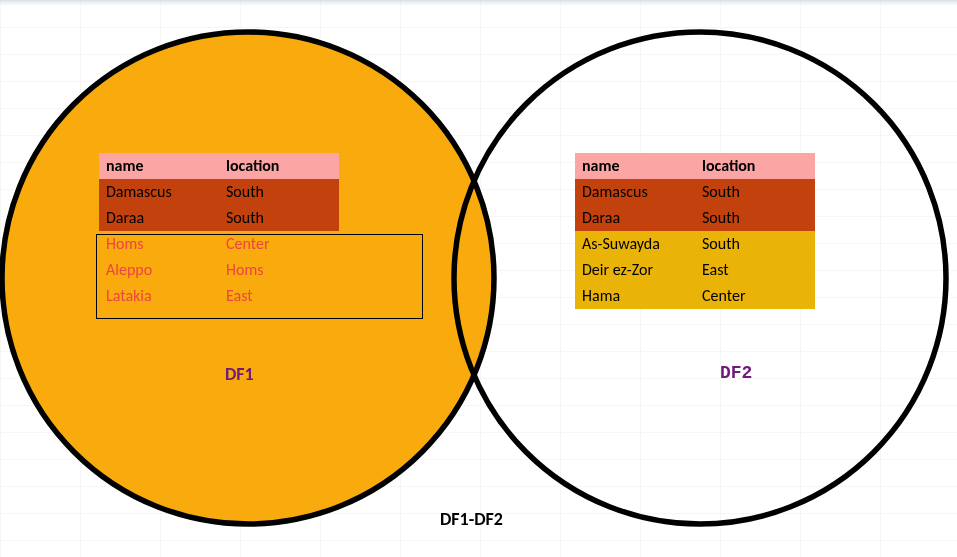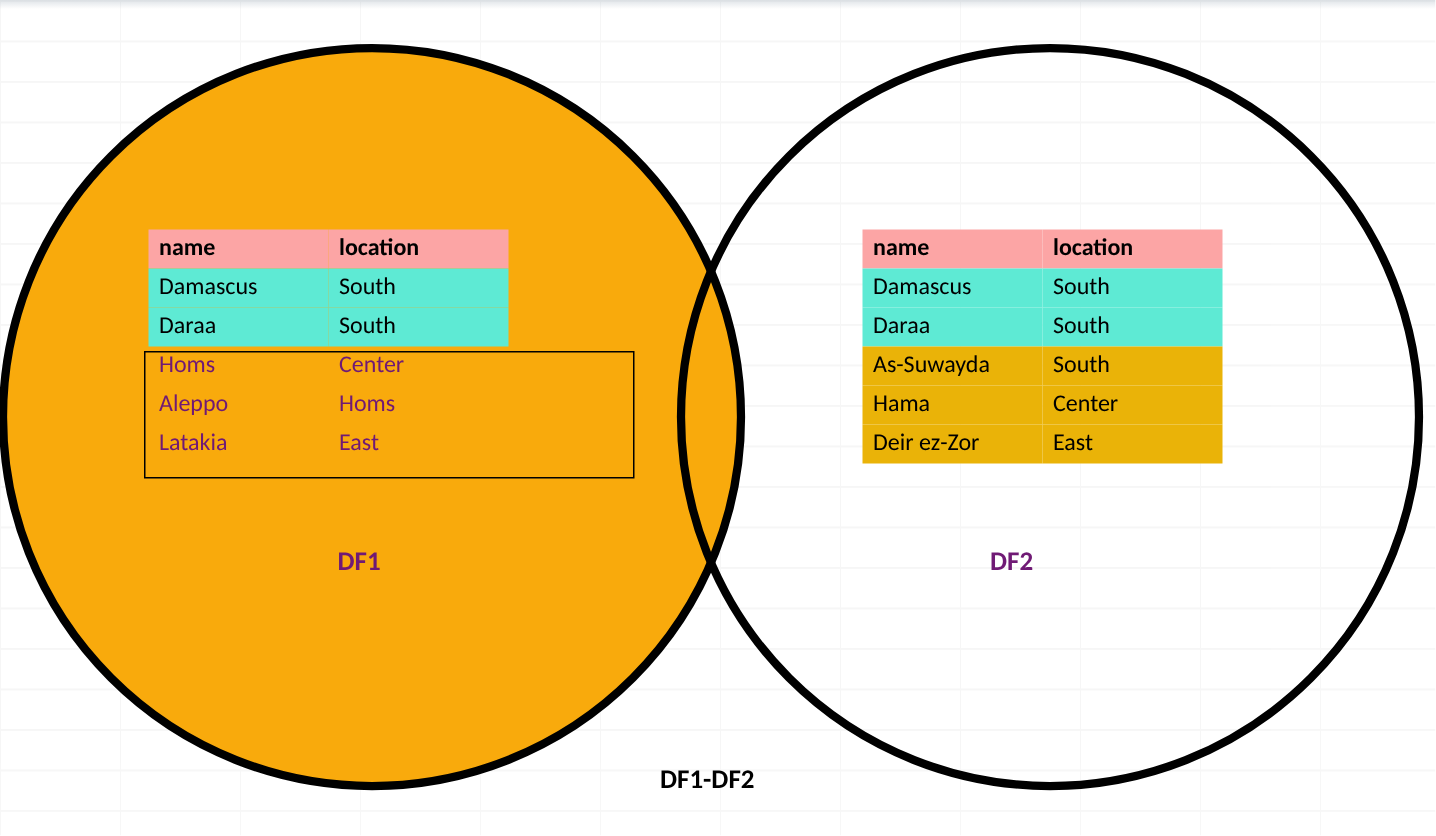--- a/index.html
+++ b/index.html
@@ -53,25 +53,25 @@
     border: 1px solid rgba(0,0,0,0);
     min-width: 120px;
     height: 26px;
   }
   .hdr {
     background: #fca5a5;
     color: #000;
     font-weight: bold;
   }
   .common {
-    background: #5eead4;
+    background: #c2410c;
     color: #000;
   }
   .left-unique {
-    color: #701a75;
+    color: #ef4444;
     margin-top: 21px;
   }
   .right-unique {
     background: #eab308;
     color: #000;
   }
 
   
   .left-tbl td { border-right: 0px solid transparent; }
   .left-unique-box {
@@ -153,25 +153,25 @@
   </tr>
   <tr class="common">
     <td>Daraa</td>
     <td>South</td>
   </tr>
   <tr class="right-unique">
     <td>As-Suwayda</td>
     <td>South</td>
   </tr>
   <tr class="right-unique">
+    <td>Deir ez-Zor</td>
+    <td>East</td>
+  </tr>
+  <tr class="right-unique">
     <td>Hama</td>
     <td>Center</td>
-  </tr>
-  <tr class="right-unique">
-    <td>Deir ez-Zor</td>
-    <td>East</td>
   </tr>
 </tbody>
   </table>
 
 <div class="df-label" style="left:225px; top:363px;">DF1</div>
-<div class="df-label" style="left:660px; top:363px;">DF2</div>
+<div class="df-label" style="left:720px; top:363px;font-family:Liberation Mono, monospace;">DF2</div>
 <div class="center-label" style="left:440px; top:508px;">DF1-DF2</div>
 
 </body></html>

